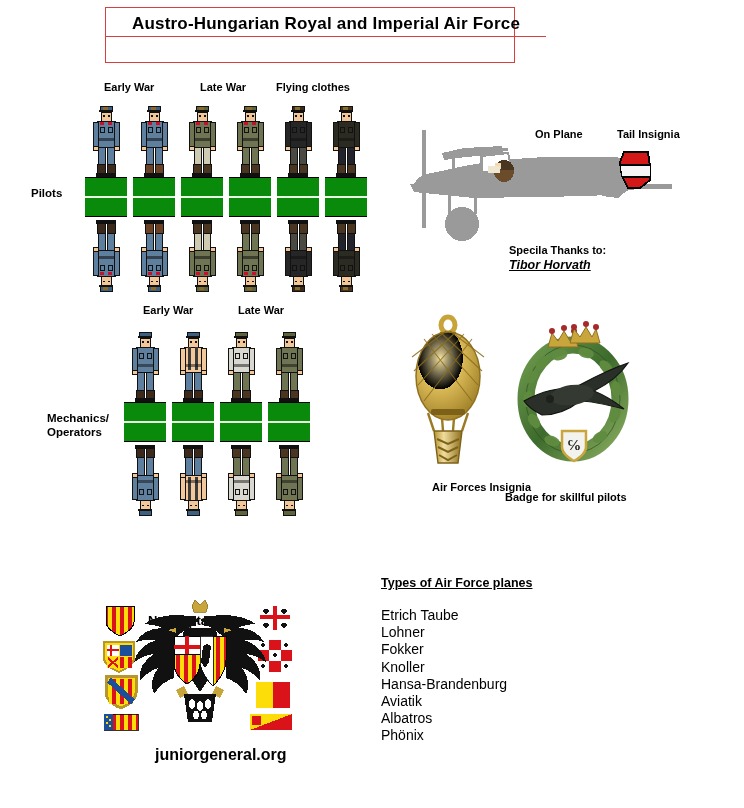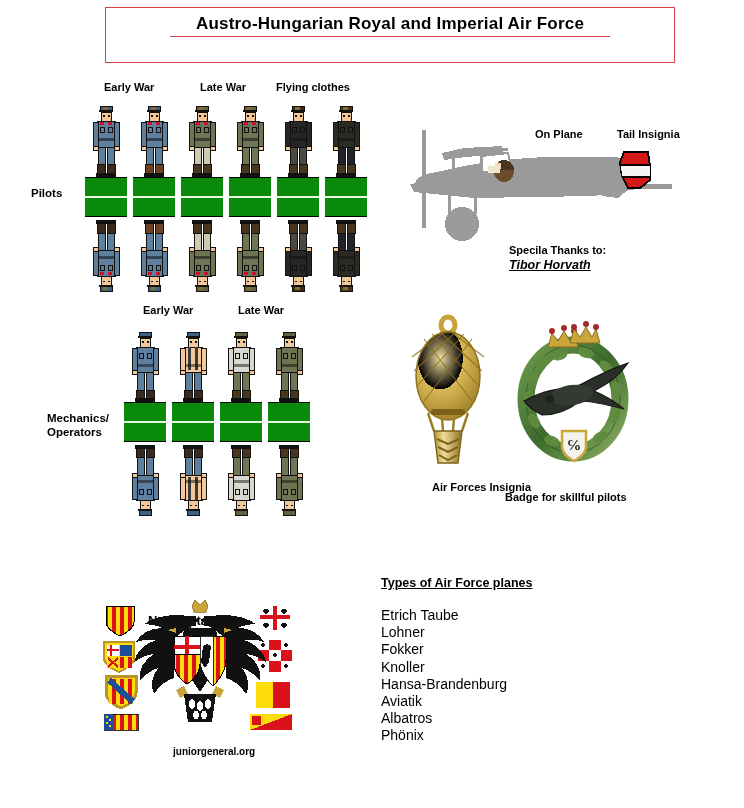--- a/index.html
+++ b/index.html
@@ -12,21 +12,21 @@
     height: 808px;
     position: relative;
     font-family: "Liberation Sans", sans-serif;
     color: #000000;
     overflow: hidden;
   }
   .abs { position: absolute; }
 
   
   #title-box {
-    left: 105px; top: 7px; width: 570px; height: 56px;
+    left: 105px; top: 7px; width: 410px; height: 56px;
     border: 1px solid #d84040;
     box-sizing: border-box;
     background: #ffffff;
   }
   #title-main {
     text-align: center;
     font-size: 17px;
     font-weight: bold;
     letter-spacing: .2px;
     padding-top: 6px;
@@ -104,21 +104,21 @@
   }
   .plane-item {
     font-size: 14px;
     font-weight: normal;
     line-height: 17.2px;
     white-space: nowrap;
   }
   #planes-list { left: 381px; top: 607px; }
 
   #neilcaptain { left: 148px; top: 581px; font-size: 13px; font-weight: bold; margin-top: 32px; }
-  #jgorg { left: 173px; top: 746px; font-size: 10px; font-weight: bold; }
+  #jgorg { left: 155px; top: 746px; font-size: 16px; font-weight: bold; }
 </style>
 </head>
 <body>
 
 <div class="abs" id="title-box">
   <div id="title-main">Austro-Hungarian Royal and Imperial  Air Force</div>
 </div>
 
 <div class="abs hdr-label" style="left:104px; top:81px;">Early War</div>
 <div class="abs hdr-label" style="left:200px; top:81px;">Late War</div>

